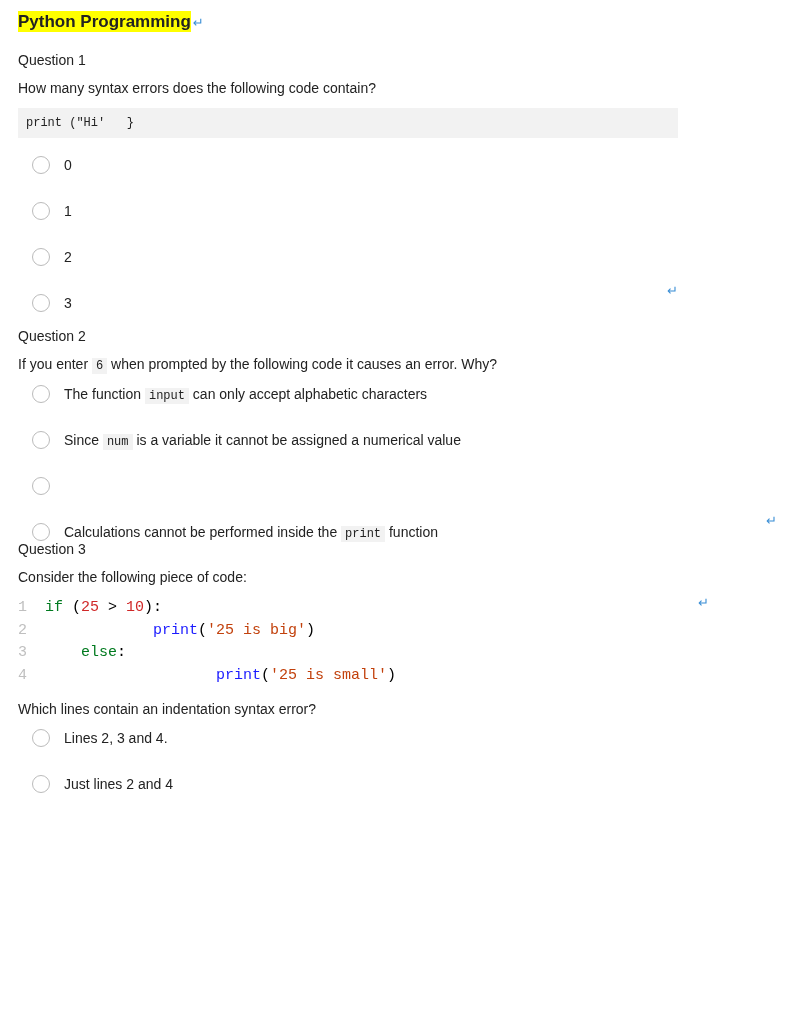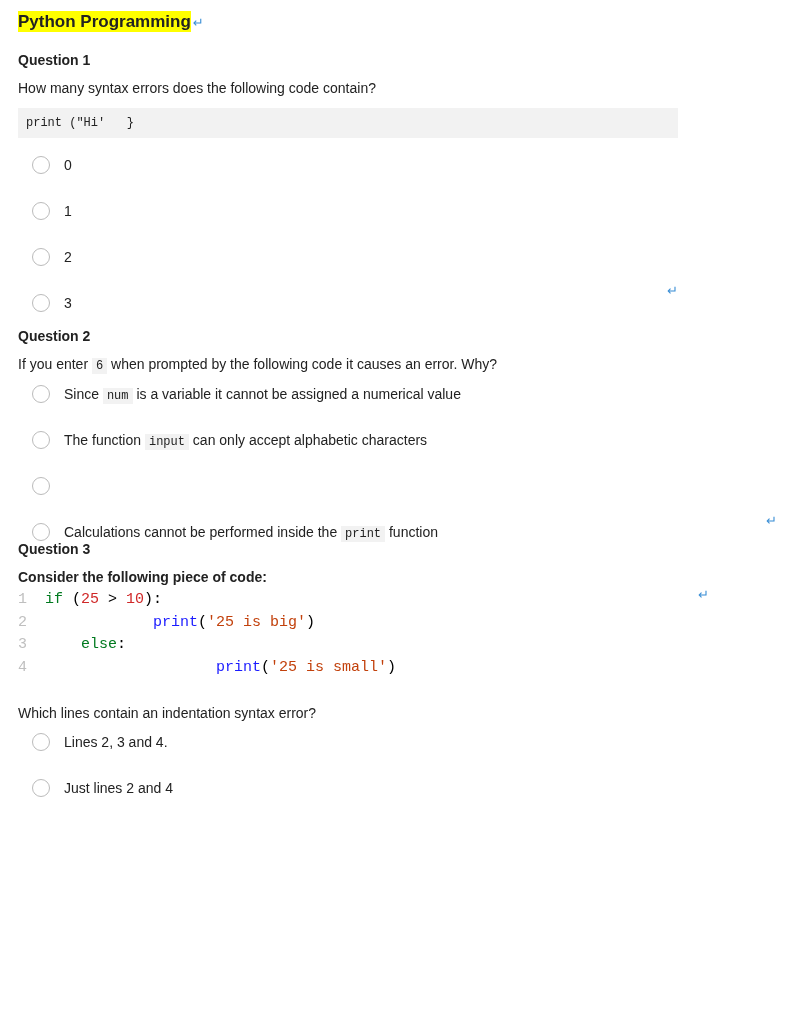--- a/index.html
+++ b/index.html
@@ -27,21 +27,21 @@
     margin-left: 2px;
   }
   .return-glyph-right {
     color: #3b8fd6;
     font-size: 13px;
   }
   .question-block {
     margin-bottom: 28px;
   }
   .q-heading {
-    font-weight: bold;
+    font-weight: normal;
     font-size: 14px;
     margin-bottom: 12px;
   }
   .q-prompt {
     font-size: 14px;
     margin-bottom: 12px;
   }
   .code-block {
     background: #f2f2f2;
     font-family: "Courier New", Courier, monospace;
@@ -103,21 +103,21 @@
     position: absolute;
     left: 680px;
     top: -2px;
   }
   
   .syntax-block {
     font-family: "Courier New", Courier, monospace;
     font-size: 15px;
     line-height: 1.5;
     margin-top: 2px;
-    margin-bottom: 26px;
+    margin-bottom: 14px;
   }
   .syntax-line {
     white-space: pre;
   }
   .ln { color: #bfbfbf; display: inline-block; width: 18px; }
   .kw { color: #007a1f; }
   .num { color: #d02828; }
   .fn { color: #1a1aff; }
   .str { color: #c2410c; }
   .paren { color: #000; }
@@ -158,48 +158,48 @@
 
 <div class="question-block">
   <div class="q-heading">Question 2</div>
   <div class="q-prompt">
     <span>If you enter </span><span class="inline-code">6</span><span> when prompted by the following code it causes an error. Why?</span>
   </div>
   <div class="options">
     <div class="option-row">
       <span class="radio"></span>
       <span>
+        <span>The function </span><span class="inline-code">input</span><span> can only accept alphabetic characters</span>
+      </span>
+    </div>
+    <div class="option-row">
+      <span class="radio"></span>
+      <span>
         <span>Since </span><span class="inline-code">num</span><span> is a variable it cannot be assigned a numerical value</span>
-      </span>
-    </div>
-    <div class="option-row">
-      <span class="radio"></span>
-      <span>
-        <span>The function </span><span class="inline-code">input</span><span> can only accept alphabetic characters</span>
       </span>
     </div>
     <div class="option-row">
       <span class="radio"></span>
     </div>
     <div class="option-row">
       <span class="radio"></span>
       <span>
         <span>Calculations cannot be performed inside the </span><span class="inline-code">print</span><span> function</span>
       </span>
     </div>
   </div>
   <div class="return-float-2">
     <span class="return-glyph-right">↵</span>
   </div>
 </div>
 
 <div class="question-block">
   <div class="q-heading">Question 3</div>
   <div style="position:relative;">
-    <div class="q-prompt" style="margin-bottom:4px;font-weight:bold;">Consider the following piece of code:</div>
+    <div class="q-prompt" style="margin-bottom:12px;">Consider the following piece of code:</div>
     <div class="return-float-3">
       <span class="return-glyph-right">↵</span>
     </div>
   </div>
 
   <div class="syntax-block">
     <div class="syntax-line"><span class="ln">1</span> <span class="kw">if</span><span class="paren"> (</span><span class="num">25</span><span class="paren"> &gt; </span><span class="num">10</span><span class="paren">):</span></div>
     <div class="syntax-line"><span class="ln">2</span><span>             </span><span class="fn">print</span><span class="paren">(</span><span class="str">'25 is big'</span><span class="paren">)</span></div>
     <div class="syntax-line"><span class="ln">3</span><span>     </span><span class="kw">else</span><span class="paren">:</span></div>
     <div class="syntax-line"><span class="ln">4</span><span>                    </span><span class="fn">print</span><span class="paren">(</span><span class="str">'25 is small'</span><span class="paren">)</span></div>

